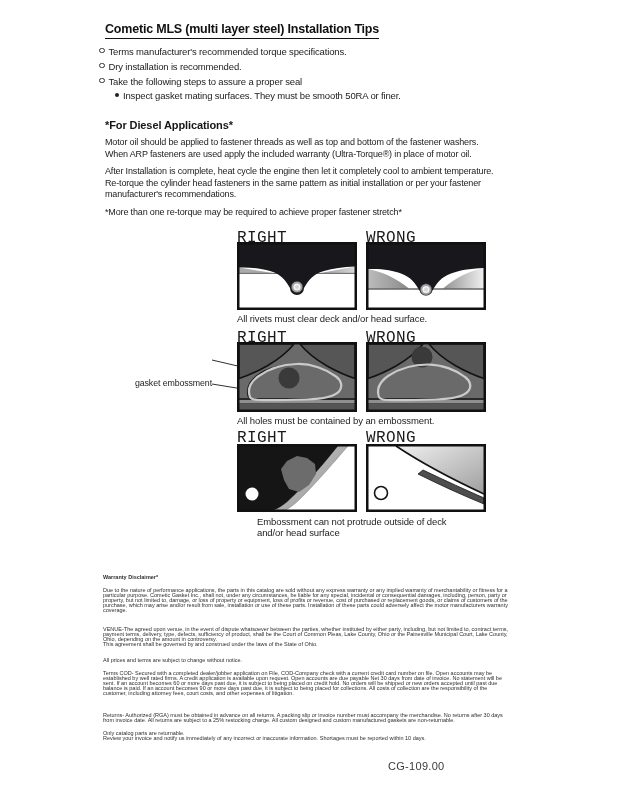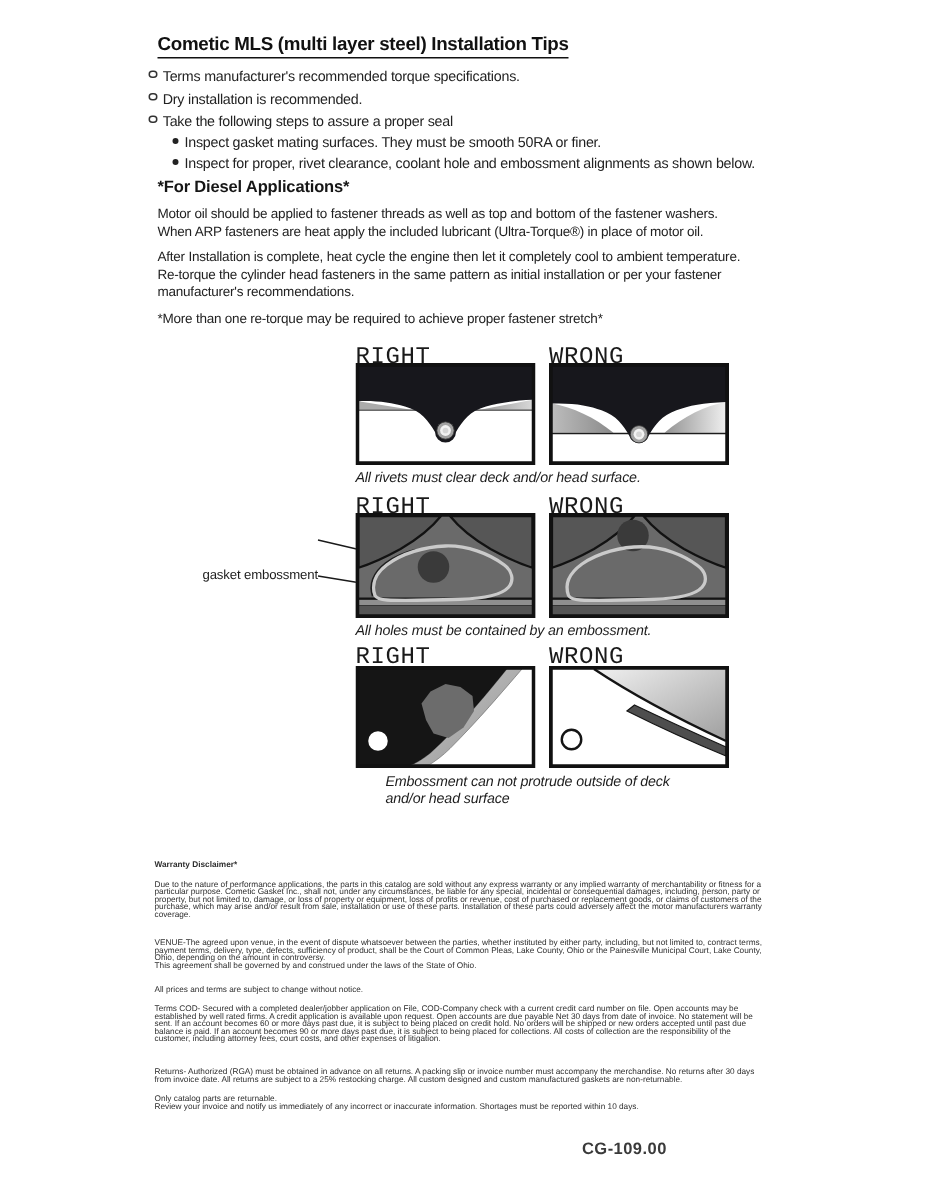--- a/index.html
+++ b/index.html
@@ -17,55 +17,54 @@
             margin-right:4px;vertical-align:2px;}
   .bullet-f{display:inline-block;width:4px;height:4px;background:#222;border-radius:50%;
             margin-right:4px;vertical-align:2px;}
 
   .diesel{position:absolute;left:105px;top:119px;width:400px;}
   .diesel h2{margin:0 0 6px 0;font-size:11px;font-weight:bold;color:#161616;letter-spacing:-0.1px;}
   .diesel p{margin:0 0 6px 0;font-size:9px;line-height:11.5px;letter-spacing:-0.15px;width:398px;color:#222;}
 
   .dg-label{position:absolute;width:120px;text-align:left;font-size:16px;letter-spacing:0.4px;color:#1a1a1a;font-family:Liberation Mono, monospace;}
   .dg-box{position:absolute;display:block;}
-  .dg-caption{position:absolute;font-size:9.5px;letter-spacing:-0.1px;color:#1c1c1c;line-height:10.5px;font-style:italic;}
+  .dg-caption{position:absolute;font-size:9.5px;letter-spacing:-0.1px;color:#1c1c1c;line-height:10.5px;}
 
   .ann{position:absolute;left:95px;width:117px;text-align:right;font-size:8.8px;line-height:9px;
        letter-spacing:-0.1px;color:#1c1c1c;}
   .leader{position:absolute;left:210px;top:356px;}
 
   .disclaimer{position:absolute;left:103px;top:575px;width:406px;color:#2e2e2e;}
   .disclaimer h3{margin:0 0 8px 0;font-size:5.5px;line-height:5px;font-weight:bold;}
   .disclaimer p{margin:0;font-size:5.5px;line-height:5px;}
   .p2{margin-top:14px !important;}
   .p4{margin-top:11px !important;}
   .p5{margin-top:8px !important;}
   .p6{margin-top:17px !important;}
   .p7{margin-top:8px !important;}
 
-  .page-num{position:absolute;left:388px;top:760px;font-size:11px;letter-spacing:0.3px;color:#3a3a3a;font-weight:bold;}
+  .page-num{position:absolute;left:388px;top:760px;font-size:11px;letter-spacing:0.3px;color:#3a3a3a;}
 </style>
 </head>
 <body>
 
 <div class="page">
 
   <div class="title">Cometic MLS (multi layer steel) Installation Tips</div>
 
   <div class="tips">
     <div class="b-line"><span class="bullet-o"></span><span>Terms manufacturer's recommended torque specifications.</span></div>
     <div class="b-line"><span class="bullet-o"></span><span>Dry installation is recommended.</span></div>
     <div class="b-line"><span class="bullet-o"></span><span>Take the following steps to assure a proper seal</span></div>
     <div class="sb-line"><span class="bullet-f"></span><span>Inspect gasket mating surfaces.  They must be smooth 50RA or finer.</span></div>
-    <div class="sb-line"><span class="bullet-f"></span><span>Inspect for proper, rivet clearance, coolant hole and embossment alignments as shown below.</span></div>
   </div>
 
   <div class="diesel">
     <h2>*For Diesel Applications*</h2>
-    <p>Motor oil should be applied to fastener threads as well as top and bottom of the fastener washers. When ARP fasteners are heat apply the included lubricant (Ultra-Torque®) in place of motor oil.</p>
+    <p>Motor oil should be applied to fastener threads as well as top and bottom of the fastener washers. When ARP fasteners are used apply the included warranty (Ultra-Torque®) in place of motor oil.</p>
     <p>After Installation is complete, heat cycle the engine then let it completely cool to ambient temperature. Re-torque the cylinder head fasteners in the same pattern as initial installation or per your fastener manufacturer's recommendations.</p>
     <p>*More than one re-torque may be required to achieve proper fastener stretch*</p>
   </div>
 
   <div class="dg-label" style="left:237px;top:229px;">RIGHT</div>
   <div class="dg-label" style="left:366px;top:229px;">WRONG</div>
 
   <svg class="dg-box" style="left:237px;top:242px;" width="120" height="68" viewBox="0 0 120 68">
     <defs>
       <linearGradient id="g1r" x1="0" y1="0" x2="1" y2="0">

